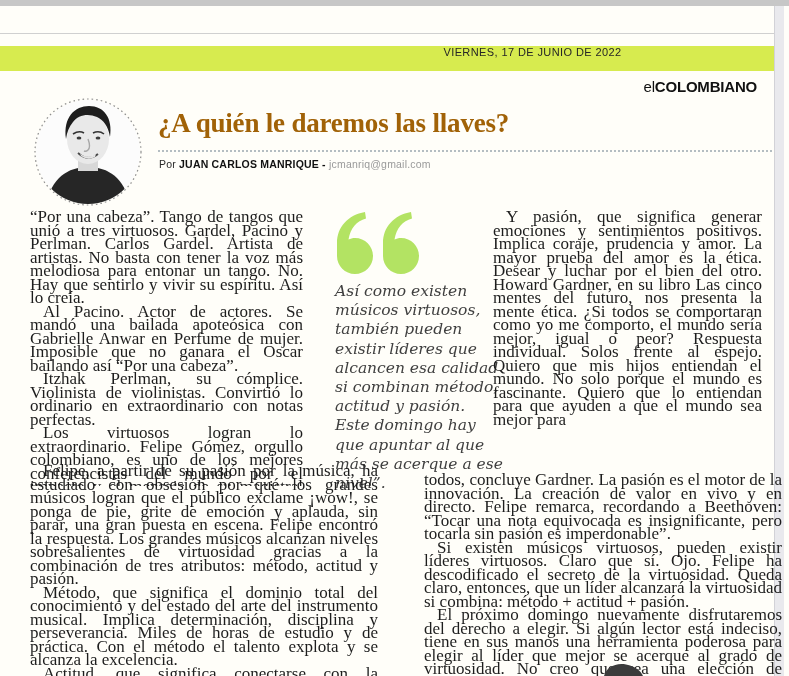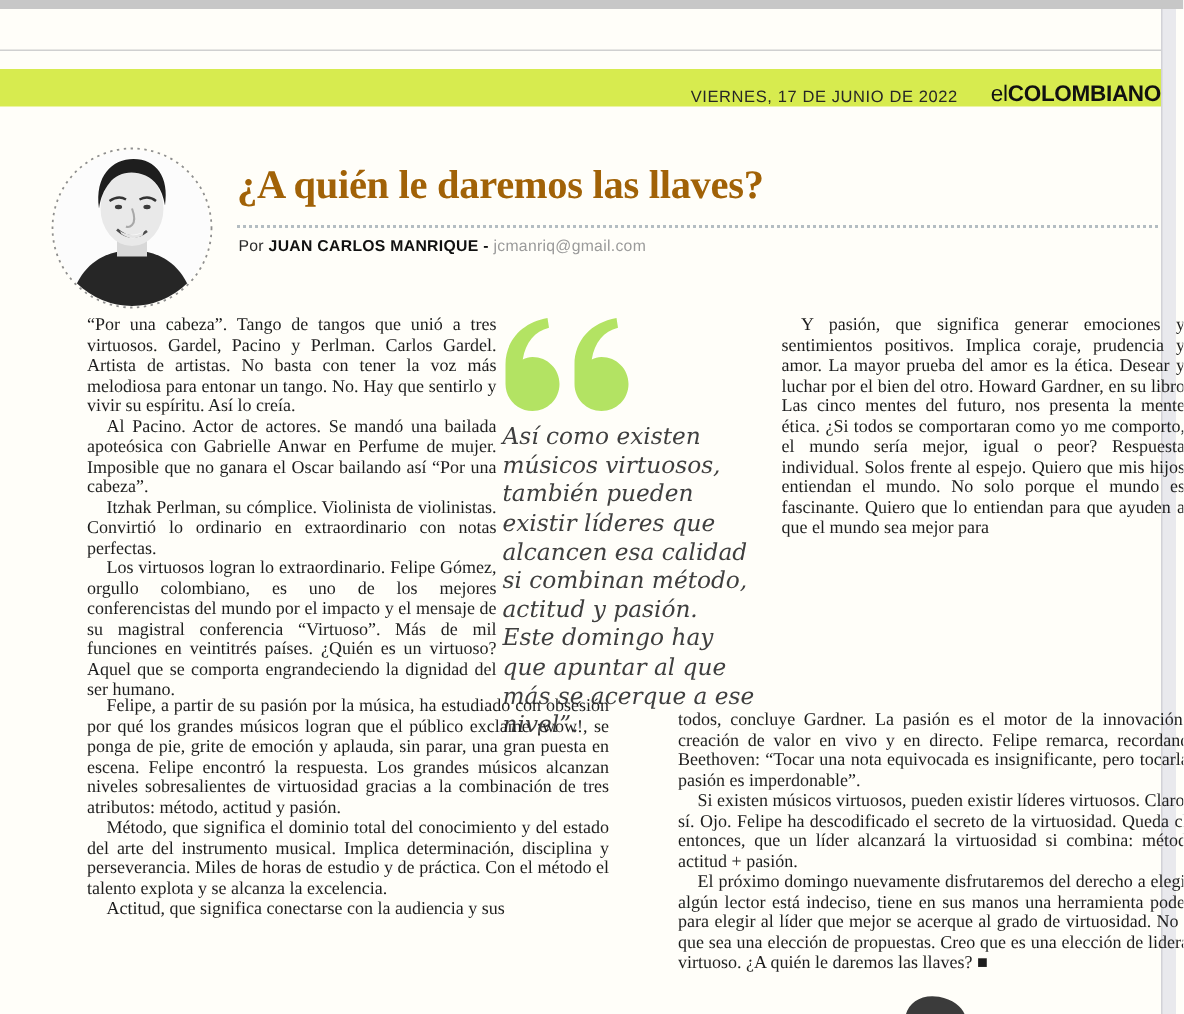--- a/index.html
+++ b/index.html
@@ -9,22 +9,22 @@
     background:#fffef9; overflow:hidden;
     font-family:"Liberation Serif", serif; color:#1d1d1d;
   }
   .top-strip { position:absolute; left:0; top:0; width:789px; height:6px; background:#c7c7c7; }
   .right-edge { position:absolute; left:774px; top:6px; width:10px; height:670px;
     background:#e9e9ed; border-left:1px solid #d2d2d7; }
   .hairline { position:absolute; left:0; top:33px; width:774px; height:1px; background:#d0d0d0; }
 
   .band {
     position:absolute; left:0; top:46px; width:774px; height:25px;
-    background:#d7eb4f; display:flex; align-items:flex-end; justify-content:flex-end;
-    gap:22px; font-family:"Liberation Sans", sans-serif;
+    background:#d7eb4f; display:flex; align-items:flex-start; justify-content:flex-end;
+    padding-right:17px; gap:22px; font-family:"Liberation Sans", sans-serif;
   }
   .band .date { font-size:11px; letter-spacing:.4px; color:#262626; }
   .band .brand { font-size:15px; color:#111; letter-spacing:-.2px;margin-top:32px; }
   .band .brand .pre { font-weight:400; }
   .band .brand .nm  { font-weight:700; }
 
   .portrait { position:absolute; left:33px; top:97px; width:110px; height:110px; }
 
   .headline {
     position:absolute; left:158px; top:108px; width:610px;
@@ -33,22 +33,22 @@
   .dotrule { position:absolute; left:158px; top:150px; width:614px; height:0;
     border-top:2px dotted #b4bdc2; }
   .byline {
     position:absolute; left:159px; top:158px;
     font-family:"Liberation Sans", sans-serif; font-size:10.5px; color:#2a2a2a;
     letter-spacing:.2px;
   }
   .byline .auth { font-weight:700; color:#111; }
   .byline .mail { color:#9a9a9a; }
 
-  .body-col { position:absolute; text-align:justify; font-size:12px; line-height:13.5px;
-    color:#1d1d1d; hyphens:auto;margin-left:28px; -webkit-hyphens:auto; }
+  .body-col { position:absolute; text-align:justify; font-size:17px; line-height:13.5px;
+    color:#1d1d1d; hyphens:auto; -webkit-hyphens:auto; }
   .body-col p.ind { text-indent:13px; }
 
   .col-left-narrow  { left:30px;  top:210px; width:273px; height:276px; overflow:hidden; }
   .col-right-narrow { left:493px; top:210px; width:269px; height:276px; overflow:hidden; }
   .col-left-wide    { left:30px;  top:464px; width:348px; height:190px; }
   .col-right-wide   { left:424px; top:473px; width:358px; height:200px; }
 
   .pullquote { position:absolute; left:335px; top:212px; width:168px; }
   .pullquote .qmark { display:block; margin-bottom:8px; }
   .pullquote .qtext {

